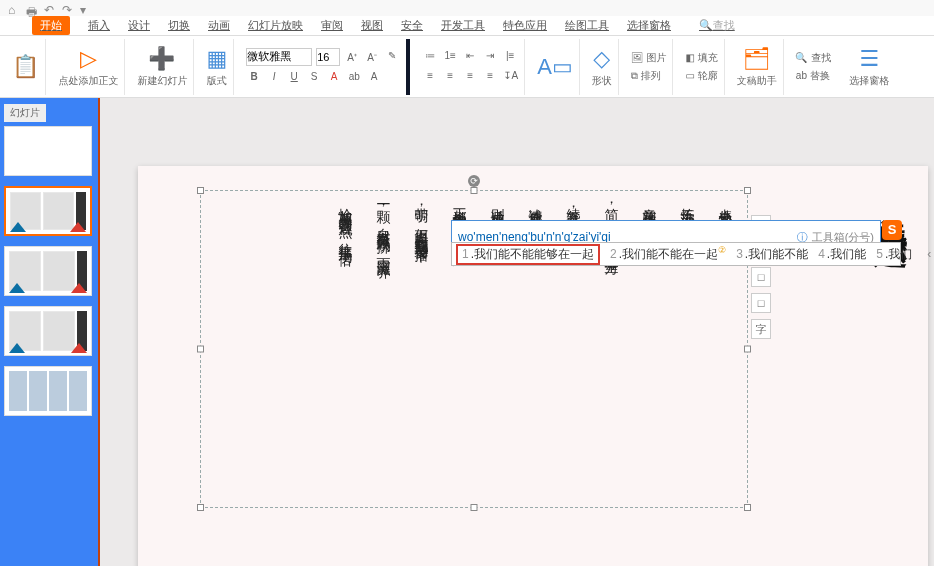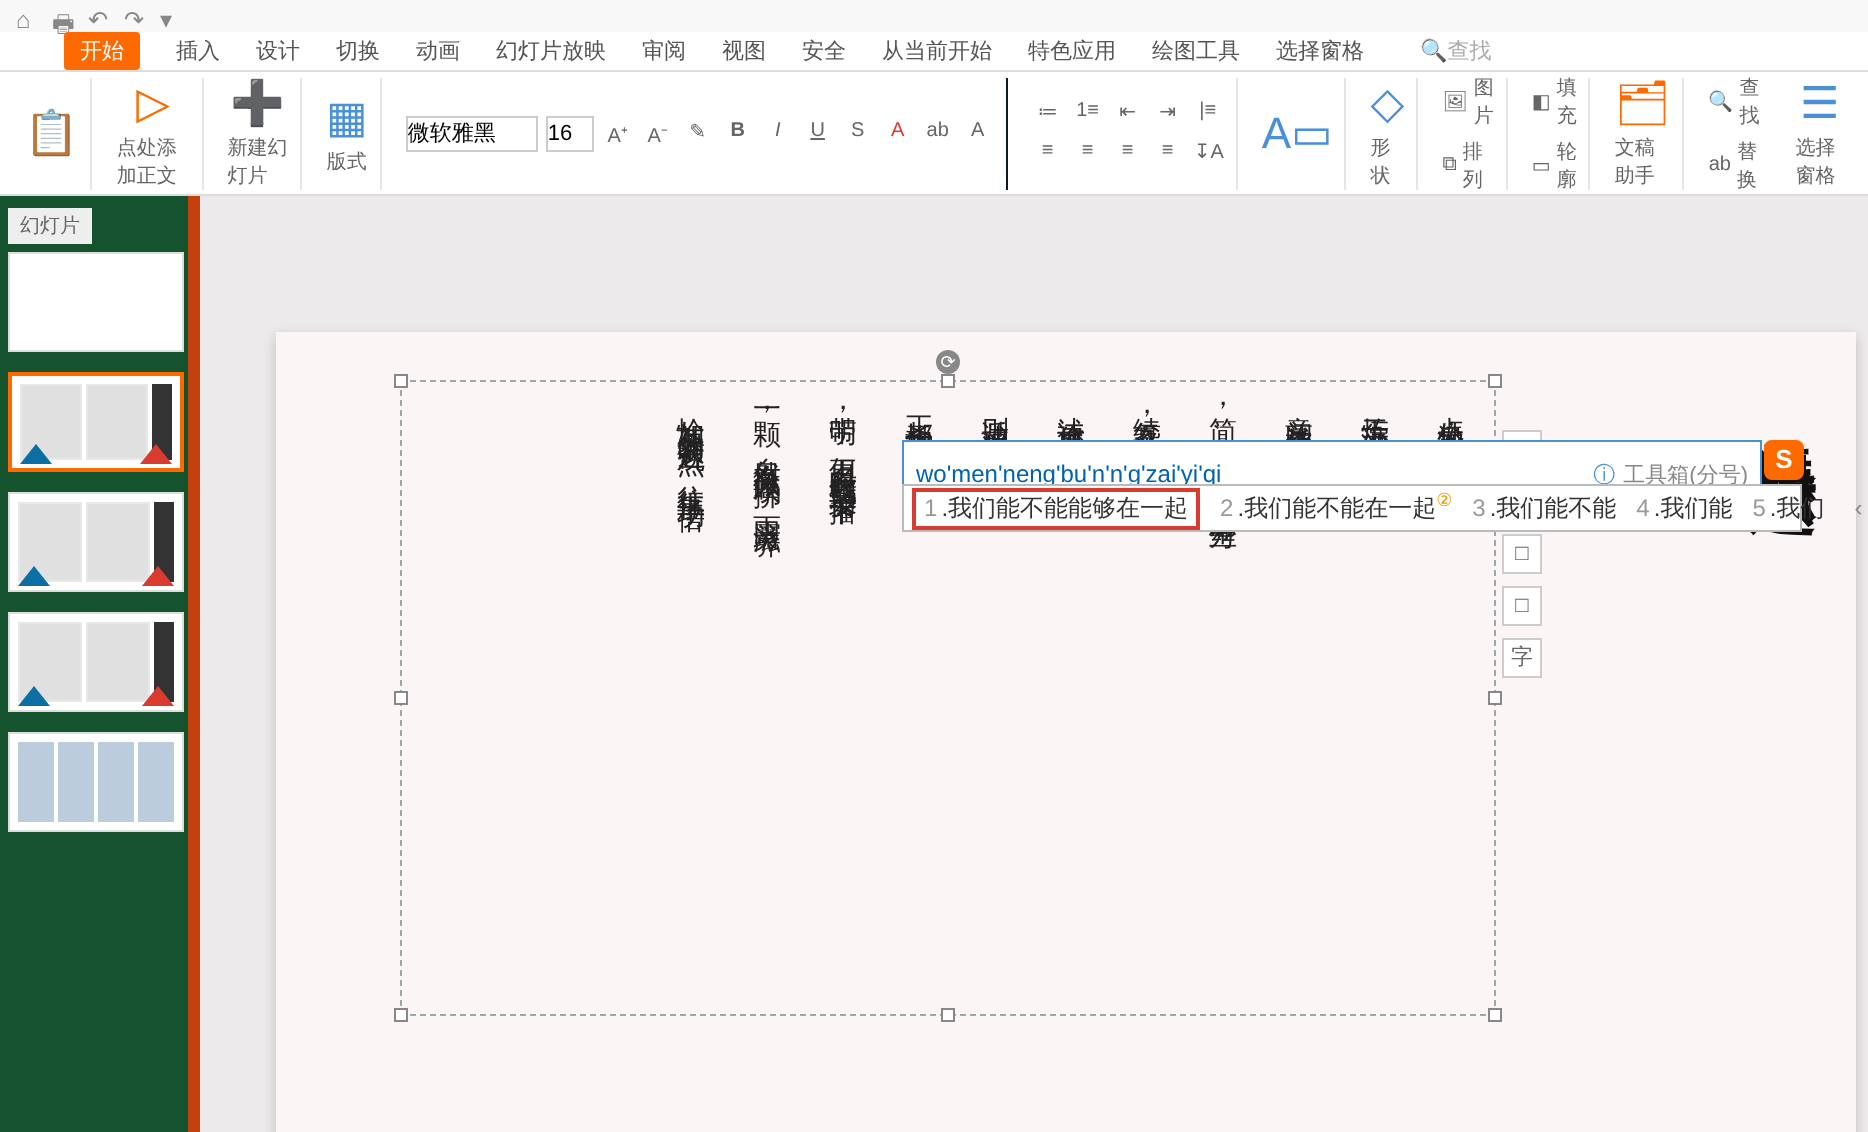--- a/index.html
+++ b/index.html
@@ -24,20 +24,21 @@
 .menu-tabs {
   height: 20px;
   background: #fff;
   border-bottom: 1px solid #ddd;
   display: flex;
   align-items: center;
   padding-left: 32px;
   gap: 18px;
   font-size: 11px;
   color: #555;
+  text-decoration: underline;
 }
 .menu-tabs .tab { cursor: pointer; }
 .menu-tabs .active {
   background: #ff6a00;
   color: #fff;
   padding: 2px 8px;
   border-radius: 2px;
 }
 .menu-tabs .search-hint { margin-left: 10px; color: #aaa; }
 .ribbon {
@@ -57,24 +58,24 @@
   padding: 0 6px;
   border-right: 1px solid #e6e6e6;
   height: 56px;
   justify-content: center;
 }
 .ribbon-label { font-size: 10px; color: #666; }
 .big-icon { font-size: 22px; color: #ff6a00; }
 .big-icon.blue { color: #4a90d9; }
 .font-controls {
   display: flex;
-  flex-direction: row;
+  flex-direction: column;
   gap: 4px;
   padding: 0 6px;
-  border-right: 1px solid #0f172a;
+  border-right: 4px solid #0f172a;
   height: 56px;
   justify-content: center;
 }
 .font-row { display: flex; gap: 4px; align-items: center; }
 .font-row select, .font-row input {
   border: 1px solid #ccc;
   height: 18px;
   font-size: 11px;
   background: #fff;
 }
@@ -90,22 +91,22 @@
   height: 56px;
   justify-content: center;
 }
 .misc-item { display:flex; align-items:center; gap:3px; font-size:10px; color:#666; }
 .work-area {
   display: flex;
   height: 468px;
 }
 .thumbnail-panel {
   width: 100px;
-  background: #14532d;
-  border-right: 6px solid #c2410c;
+  background: #3b82f6;
+  border-right: 2px solid #c2410c;
   padding: 6px 4px;
   overflow: hidden;
 }
 .thumb-tab {
   font-size: 10px;
   color: #666;
   padding: 2px 6px;
   background: #eee;
   display: inline-block;
   margin-bottom: 4px;
@@ -277,21 +278,21 @@
 <div class="menu-tabs">
   <span class="tab active">开始</span>
   <span class="tab">插入</span>
   <span class="tab">设计</span>
   <span class="tab">切换</span>
   <span class="tab">动画</span>
   <span class="tab">幻灯片放映</span>
   <span class="tab">审阅</span>
   <span class="tab">视图</span>
   <span class="tab">安全</span>
-  <span class="tab">从当前开始</span>
+  <span class="tab">开发工具</span>
   <span class="tab">特色应用</span>
   <span class="tab">绘图工具</span>
   <span class="tab">选择窗格</span>
   <span class="search-hint"><span>🔍</span><span>查找</span></span>
 </div>
 
 <div class="ribbon">
   <div class="ribbon-group">
     <span class="big-icon">📋</span>
   </div>

